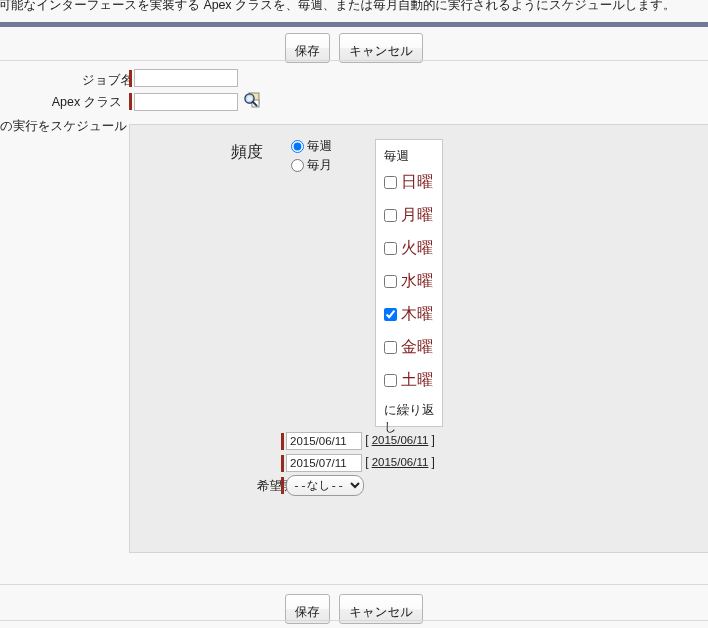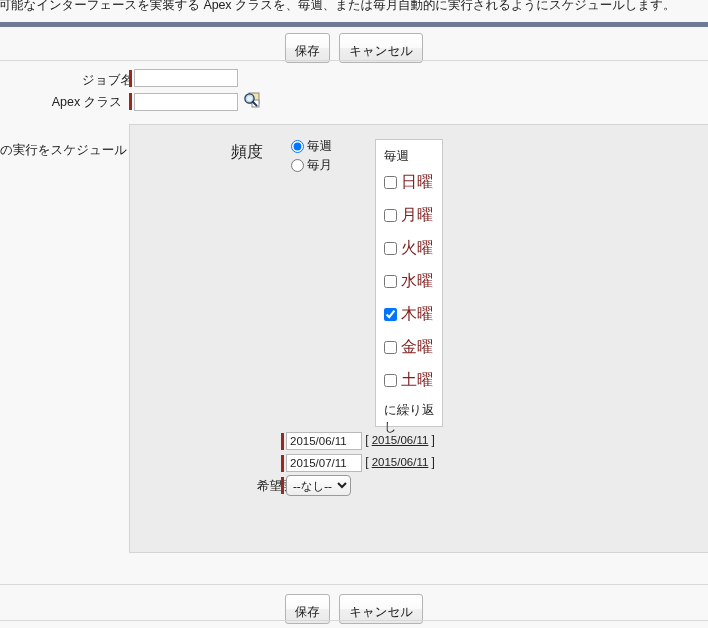--- a/index.html
+++ b/index.html
@@ -117,26 +117,26 @@
     font-size: 12.5px; color: #222; white-space: nowrap;
   }
   .dt-field { position: absolute; white-space: nowrap; }
   .dt-link {
     font-size: 11.5px; color: #222;
     text-decoration: underline; cursor: pointer; margin: 0 3px;
   }
   .bracket { font-size: 12px; color: #222; }
 
   select.sf-select {
-    font-family: Liberation Serif, serif;
+    font-family: Liberation Mono, monospace;
     font-size: 11.5px;
     color: #222;
     height: 21px;
     border: 1px solid #9a9a9a;
-    border-radius: 4px;
+    border-radius: 9px;
     background: linear-gradient(to bottom, #ffffff, #ededed);
     padding: 1px 2px;
     vertical-align: middle;
   }
 
   .note {
     position: absolute;
     left: 150px; top: 397px;
     font-size: 12.5px;
     color: #555;
@@ -170,21 +170,21 @@
       <svg width="18" height="18" viewBox="0 0 18 18">
         <rect x="6" y="2" width="10" height="10" fill="#f3e2a9" stroke="#8a8a8a" stroke-width="1"></rect>
         <rect x="9" y="9" width="7" height="7" fill="#ffffff" stroke="#8a8a8a" stroke-width="1"></rect>
         <circle cx="6.5" cy="7.5" r="4.6" fill="#bcd8f0" stroke="#2b3c54" stroke-width="1.3"></circle>
         <circle cx="6.5" cy="7.5" r="2.6" fill="#e6f1fa" stroke="none"></circle>
         <line x1="9.7" y1="10.7" x2="13.6" y2="14.6" stroke="#2b3c54" stroke-width="2" stroke-linecap="round"></line>
       </svg>
     </span>
   </div>
 
-  <div class="row-label" style="left:0px; top:118px; width:122px;margin-top:24px;">の実行をスケジュール</div>
+  <div class="row-label" style="left:0px; top:118px; width:122px;">の実行をスケジュール</div>
 
   <div class="panel">
 
     <div class="freq-label">頻度</div>
 
     <div class="radio-group">
       <div class="radio-line">
         <input type="radio" name="freq" id="freq-weekly" checked="" style="">
         <label for="freq-weekly">毎週</label>
       </div>

